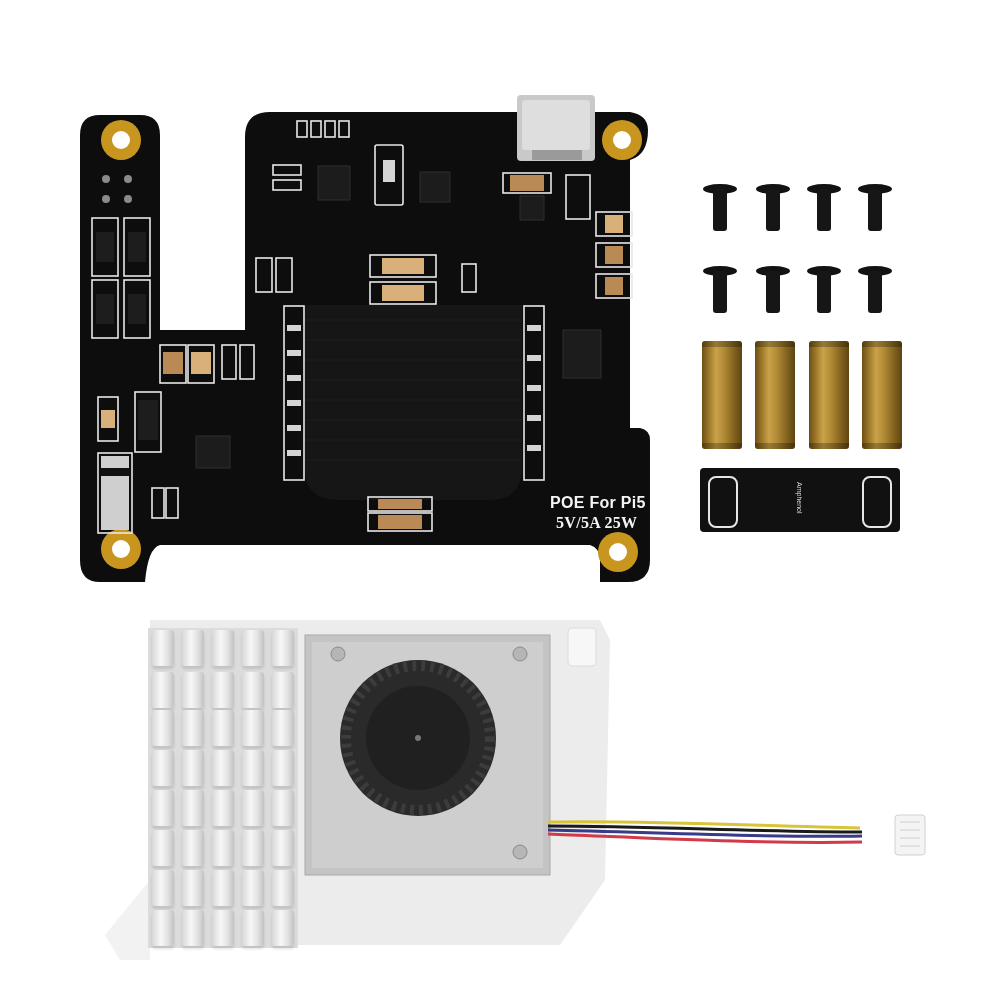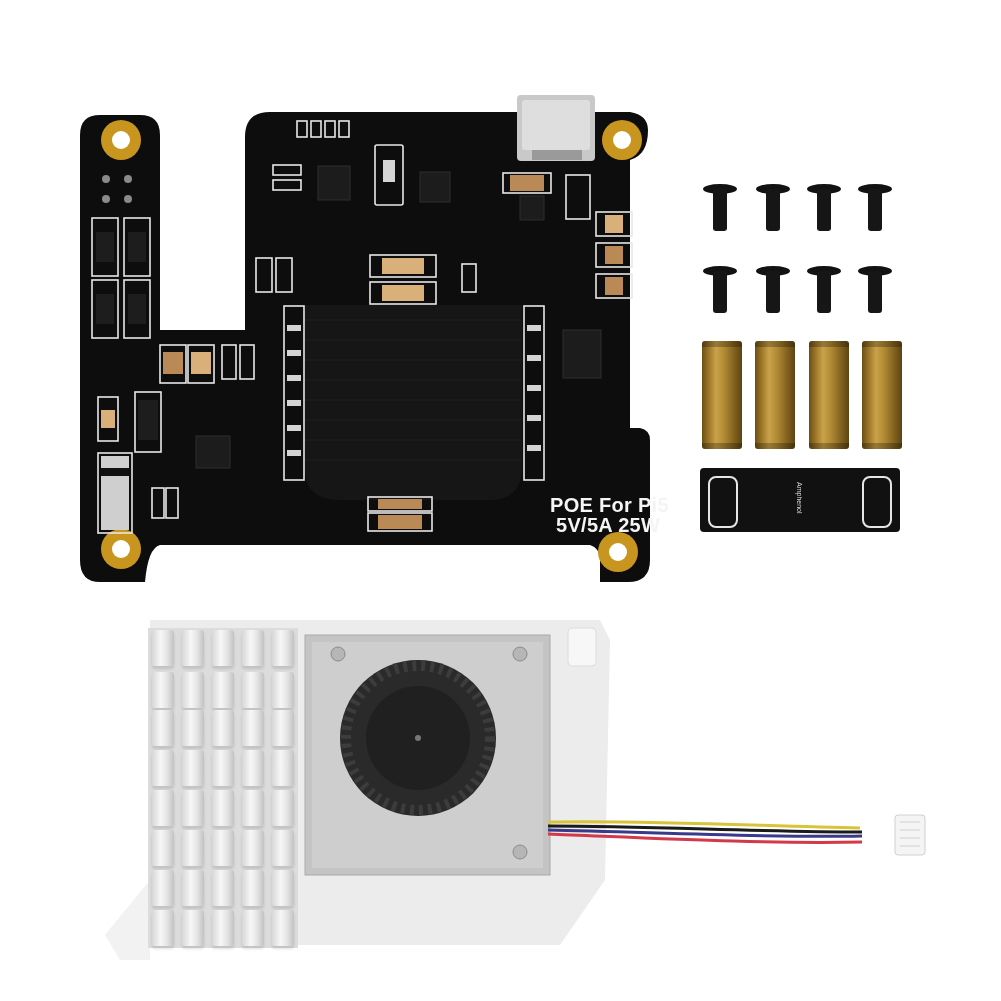--- a/index.html
+++ b/index.html
@@ -6,21 +6,21 @@
   body { width:1001px; height:1001px; position:relative; overflow:hidden; font-family:"Liberation Sans", sans-serif; }
   .abs { position:absolute; }
   
   .pcb { fill:#0d0d0d; }
   .mount-ring { fill:#c8961e; }
   .mount-hole { fill:#ffffff; }
   .silk { stroke:#e8e8e8; stroke-width:1.6; fill:none; }
   .cap { fill:#b98a55; }
   .capbody { fill:#d9b07a; }
   .chip { fill:#1c1c1c; stroke:#2e2e2e; stroke-width:1; }
-  .label { position:absolute; color:#f4f4f4; font-weight:bold; font-size:20px; letter-spacing:0.3px; white-space:nowrap; }
+  .label { position:absolute; color:#f4f4f4; font-weight:bold; font-size:16px; letter-spacing:0.3px; white-space:nowrap; }
   
   .screw { position:absolute; width:36px; height:52px; }
   .standoff { position:absolute; width:40px; height:108px; border-radius:3px;
     background:linear-gradient(90deg,#6b4f16 0%,#a07a2a 18%,#c9a24a 35%,#b18a35 55%,#8c6a22 75%,#5e4412 100%); }
   .standoff::before { content:""; position:absolute; left:0; right:0; top:0; height:6px; background:rgba(0,0,0,0.25); border-radius:3px 3px 0 0; }
   .standoff::after { content:""; position:absolute; left:0; right:0; bottom:0; height:6px; background:rgba(0,0,0,0.25); border-radius:0 0 3px 3px; }
   
   .ffc { position:absolute; left:700px; top:468px; width:200px; height:64px; background:#111; border-radius:4px; }
   .ffc-conn { position:absolute; top:8px; width:26px; height:48px; border:2px solid #e6e6e6; border-radius:8px; }
   .ffc-text { position:absolute; left:96px; top:14px; color:#ddd; font-size:7px; writing-mode:vertical-rl; }
@@ -159,21 +159,21 @@
   <rect x="101" y="468" width="28" height="8" fill="#111"></rect>
   <rect class="chip" x="196" y="436" width="34" height="32"></rect>
   <rect class="silk" x="152" y="488" width="12" height="30"></rect>
     <rect class="silk" x="166" y="488" width="12" height="30"></rect>
 
   <rect class="chip" x="563" y="330" width="38" height="48"></rect>
   <rect class="chip" x="520" y="196" width="24" height="24"></rect>
 </svg>
 
 <div class="label" style="left:550px;top:494px;">POE For Pi5</div>
-<div class="label" style="left:556px;top:514px;">5V/5A 25W</div>
+<div class="label" style="left:556px;top:514px;font-family:Liberation Serif, serif;">5V/5A 25W</div>
 
 <div>
   <svg class="screw" style="left:702px;top:183px" viewBox="0 0 36 52">
       <ellipse cx="18" cy="6" rx="17" ry="5" fill="#121212"></ellipse>
       <rect x="11" y="6" width="14" height="42" rx="3" fill="#161616"></rect>
     </svg>
   <svg class="screw" style="left:755px;top:183px" viewBox="0 0 36 52">
       <ellipse cx="18" cy="6" rx="17" ry="5" fill="#121212"></ellipse>
       <rect x="11" y="6" width="14" height="42" rx="3" fill="#161616"></rect>
     </svg>

